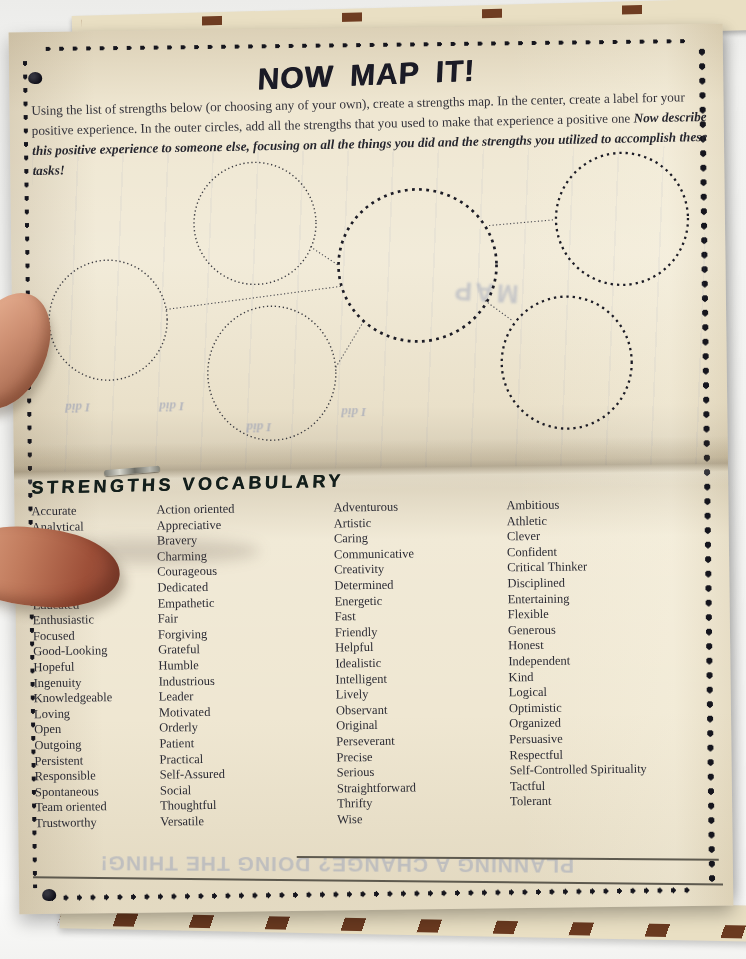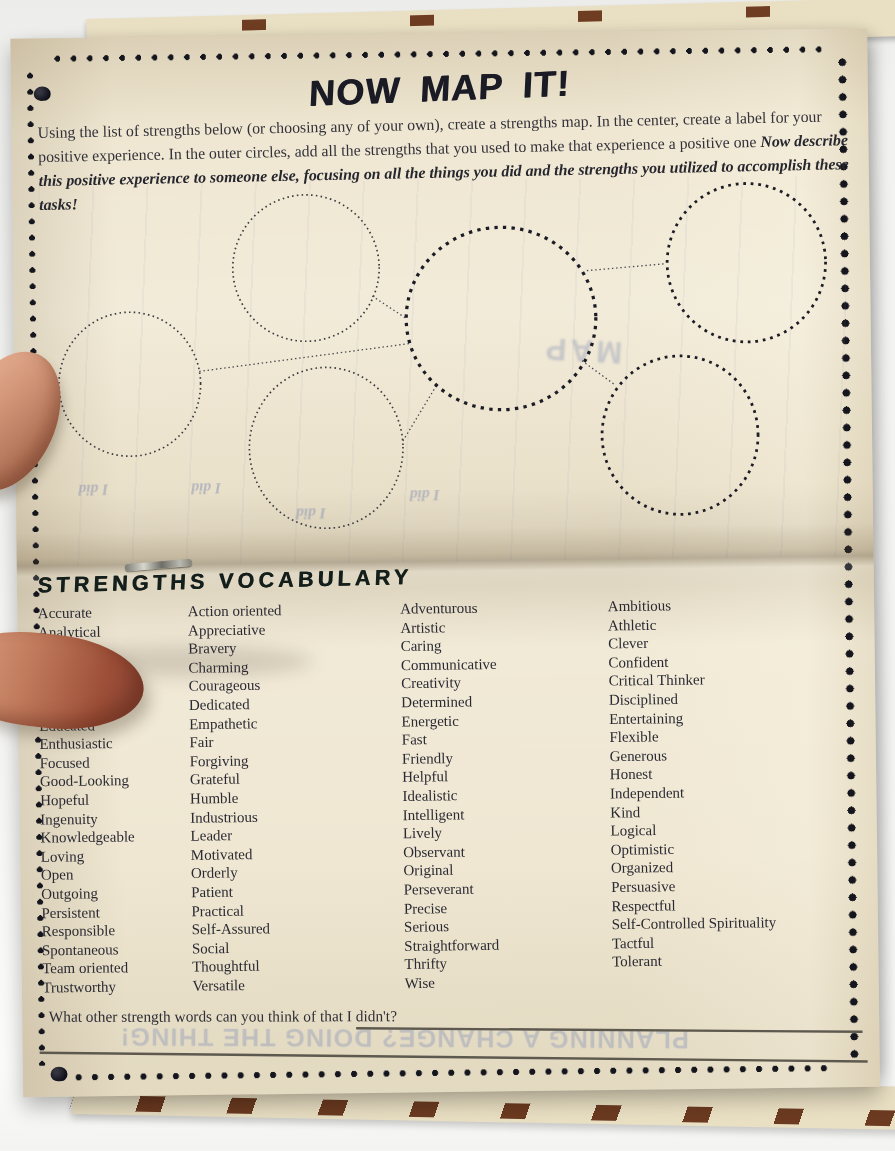--- a/index.html
+++ b/index.html
@@ -251,20 +251,19 @@
       <div class="vocab-item">Logical</div>
       <div class="vocab-item">Optimistic</div>
       <div class="vocab-item">Organized</div>
       <div class="vocab-item">Persuasive</div>
       <div class="vocab-item">Respectful</div>
       <div class="vocab-item">Self-Controlled Spirituality</div>
       <div class="vocab-item">Tactful</div>
       <div class="vocab-item">Tolerant</div>
     </div>
 
-  <div class="footer-q">What other strength words can you think of that I didn't?</div>
   <div class="answer-line l1"></div>
   <div class="answer-line l2"></div>
 </div>
 
 <div class="finger-shadow"></div>
 <div class="thumb"></div>
 <div class="finger"></div>
 
 </body></html>

